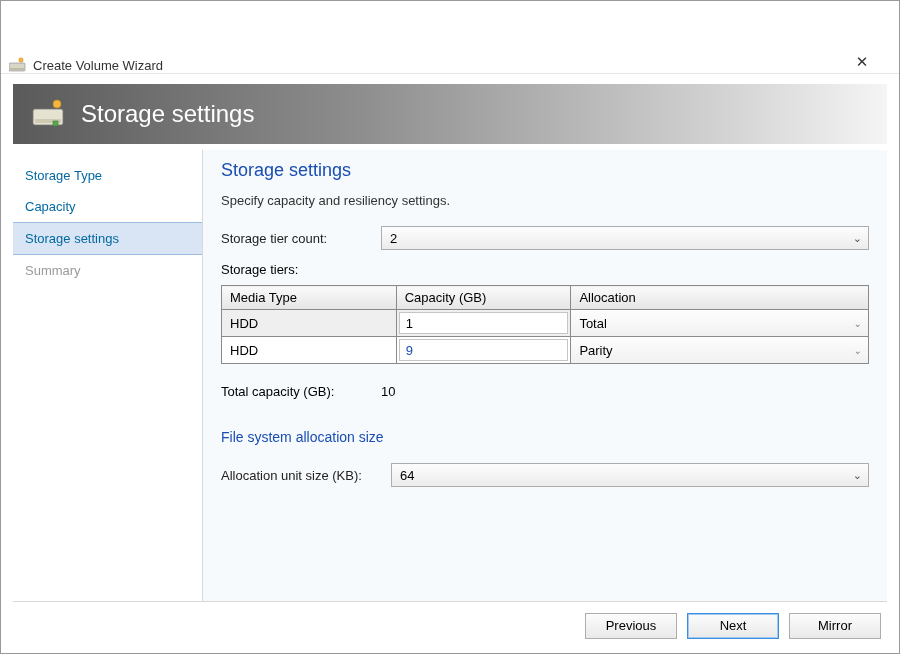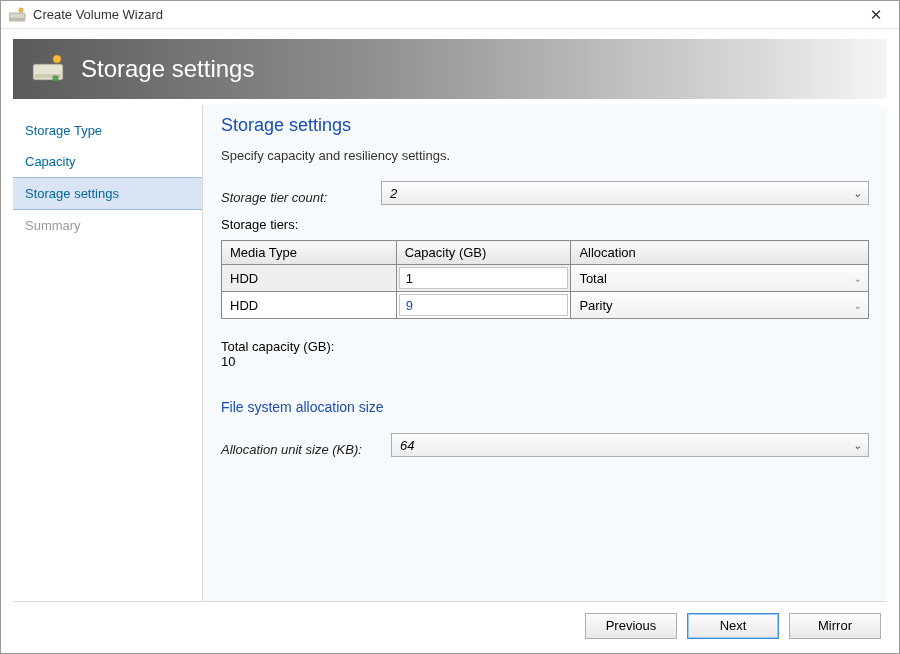--- a/index.html
+++ b/index.html
@@ -18,24 +18,25 @@
     height: 654px;
     border: 1px solid #999;
     display: flex;
     flex-direction: column;
     background: #fff;
   }
   
   .titlebar {
     height: 28px;
     display: flex;
-    align-items: center;
-    padding: 0 6px 0 8px;
+    align-items: flex-end;
+    padding: 0 20px 0 8px;
     background: #fff;
     border-bottom: 1px solid #e5e5e5;
+    margin-top: 45px;
   }
   .titlebar .win-icon {
     width: 18px; height: 16px; margin-right: 6px;
     position: relative;
     display: inline-block;
   }
   .titlebar .win-icon svg { display:block; }
   .titlebar .title {
     flex: 1;
     font-size: 13px;
@@ -102,23 +103,22 @@
     font-weight: 400;
     margin: 0 0 12px 0;
   }
   .subtext {
     font-size: 13px;
     color: #333;
     margin-bottom: 18px;
   }
   .field-row {
     display:flex;
-    align-items:flex-end;
+    align-items:center;
     margin-bottom: 12px;
-    font-style: italic;
   }
   .field-label {
     width: 160px;
     font-size: 13px;
     color: #222;
   }
   .dropdown {
     flex:1;
     height: 24px;
     border: 1px solid #adadad;
@@ -167,21 +167,21 @@
   .cap-input.sel {
     color:#1a4db3;
     background: #fff;
   }
   .res-drop {
     display:flex; align-items:center; justify-content:space-between;
     padding: 0 6px 0 8px; height:100%;
     background: linear-gradient(#fdfdfd,#f1f1f1);
   }
   .res-drop .chev { color:#888; font-size:10px; }
-  .total-row { margin: 20px 0 30px 0; display:flex;flex-direction:column; }
+  .total-row { margin: 20px 0 30px 0; display:flex; }
   .total-row .lbl { width:160px; }
   .section-head2 {
     color: #1a4db3;
     font-size: 14px;
     font-weight: 400;
     margin: 0 0 18px 0;
   }
   
   .footer {
     height: 48px;

